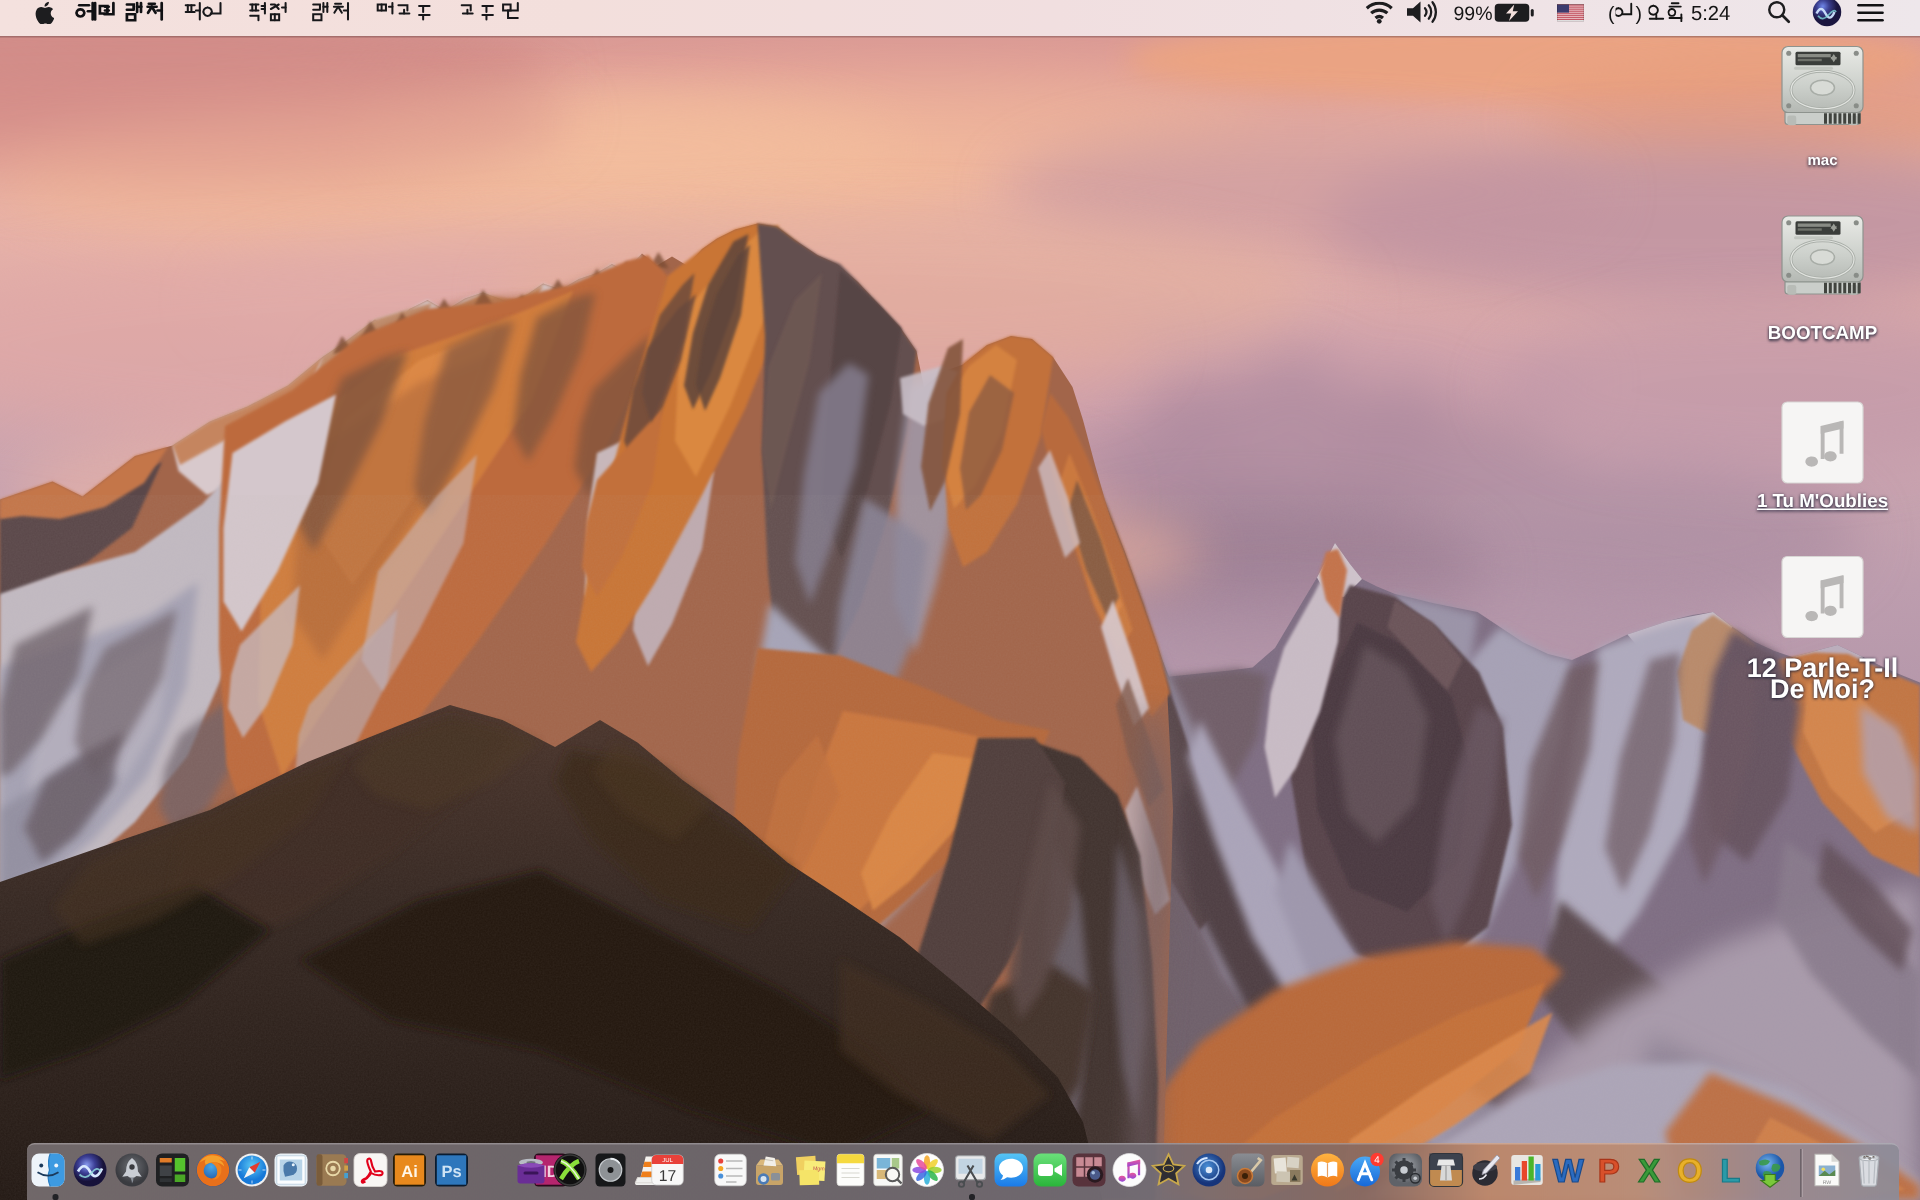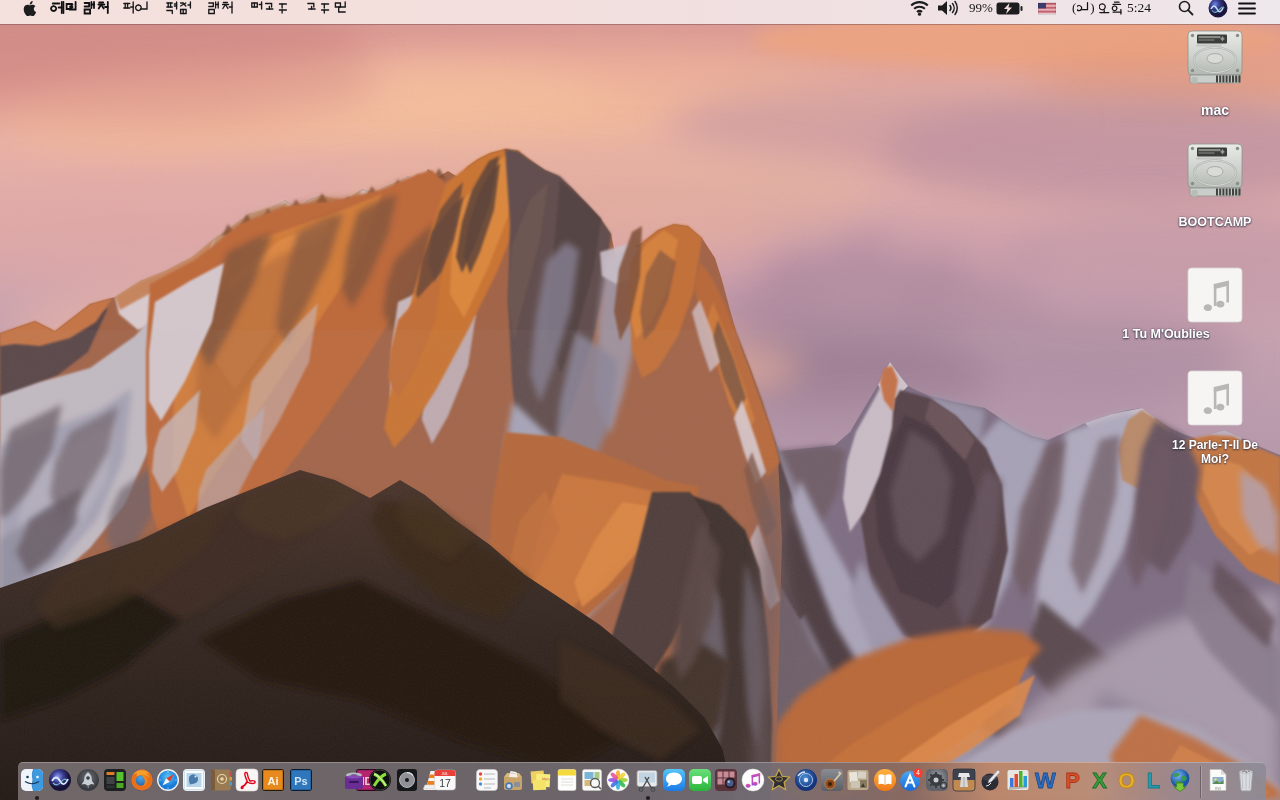--- a/index.html
+++ b/index.html
@@ -2,21 +2,21 @@
 <html><head>
 <meta charset="utf-8">
 <style>
   html,body{margin:0;padding:0;}
   body{width:1280px;height:800px;overflow:hidden;font-family:"Liberation Sans",sans-serif;}
   #screen{position:relative;width:1280px;height:800px;overflow:hidden;background:#b292a6;}
   #wall{position:absolute;left:0;top:0;}
   #menubar{position:absolute;left:0;top:0;width:1280px;height:24px;
     background:linear-gradient(90deg,#f4e1de 0%,#f3dfdc 30%,#f1dfe0 55%,#efe3e6 80%,#eee7eb 100%);
     box-shadow:0 1px 0 rgba(110,70,70,.45);z-index:20;}
-  .micon{position:absolute;top:0;height:16px;display:flex;align-items:center;font-family:Liberation Serif, serif;}
+  .micon{position:absolute;top:0;height:16px;display:flex;align-items:center;}
   .mlabel{position:absolute;color:#141414;white-space:nowrap;}
   .dlabel{position:absolute;color:#fff;font-weight:bold;font-size:12px;text-align:center;
     text-shadow:0 1px 2px rgba(40,40,60,.85), 0 0 2px rgba(40,40,60,.6);z-index:10;}
   .dicon{position:absolute;z-index:10;}
   #dock{position:absolute;left:18px;top:762px;width:1248px;height:38px;border-radius:5px 5px 0 0;
     background:linear-gradient(90deg,rgba(117,108,110,.94) 0%,rgba(112,105,110,.94) 40%,rgba(116,109,117,.94) 60%,rgba(138,105,95,.94) 72%,rgba(188,133,103,.94) 78%,rgba(186,139,115,.94) 86%,rgba(152,136,146,.94) 93%,rgba(141,139,151,.94) 100%);
     border-top:1px solid rgba(255,255,255,.25);z-index:30;}
   .dk{position:absolute;top:5px;width:24px;height:24px;}
 </style>
 </head>
@@ -524,21 +524,21 @@
           <rect x="31.0" y="45.5" width="2" height="7"></rect>
           <rect x="34.2" y="45.5" width="2" height="7"></rect>
           <rect x="37.4" y="45.5" width="2" height="7"></rect>
           <rect x="40.6" y="45.5" width="2" height="7"></rect>
           <rect x="43.8" y="45.5" width="2" height="7"></rect>
           <rect x="47.0" y="45.5" width="2" height="7"></rect>
           <rect x="50.2" y="45.5" width="2" height="7"></rect>
           <rect x="53.4" y="45.5" width="2" height="7"></rect>
         </g>
 </svg></div>
-<div class="dlabel" style="left:1165px;top:102px;width:100px;font-size:14px;">mac</div>
+<div class="dlabel" style="left:1165px;top:102px;width:100px;font-size:10px;">mac</div>
 <div class="dicon" style="left:1185px;top:143px;"><svg width="60" height="58" viewBox="0 0 60 58">
 <defs>
           <linearGradient id="drv143" x1="0" y1="0" x2="0" y2="1">
             <stop offset="0%" stop-color="#e9eae6"></stop>
             <stop offset="60%" stop-color="#ccd0cb"></stop>
             <stop offset="100%" stop-color="#b4b8b3"></stop>
           </linearGradient>  
           <filter id="grain">
             <feTurbulence type="fractalNoise" baseFrequency="0.9" numOctaves="2" result="n"></feTurbulence>
             <feColorMatrix in="n" type="matrix" values="0 0 0 0 0.5  0 0 0 0 0.45  0 0 0 0 0.42  0 0 0 0.55 0"></feColorMatrix>
@@ -576,32 +576,32 @@
 <div class="dicon" style="left:1187px;top:267px;"><svg width="56" height="56" viewBox="0 0 56 56">
 <rect x="1" y="1" width="54" height="54" rx="3.5" fill="#f6f5f4" stroke="#d8d6d4" stroke-width="0.8"></rect>
 <g fill="#b9b7b6">
           <path d="M24,38.5 a4.2,3.4 0 1 0 0.1,0.1 z"></path>
           <path d="M36.5,35 a4.2,3.4 0 1 0 0.1,0.1 z"></path>
           <rect x="26.8" y="17" width="2.6" height="22"></rect>
           <rect x="39.4" y="14" width="2.6" height="21.5"></rect>
           <path d="M26.8,17 l15.2,-3.6 v5.2 l-15.2,3.6 z"></path>
         </g>
 </svg></div>
-<div class="dlabel" style="left:1106px;top:327px;width:120px;font-size:12.5px;">1 Tu M'Oublies</div>
+<div class="dlabel" style="left:1155px;top:327px;width:120px;font-size:12.5px;text-decoration:underline;">1 Tu M'Oublies</div>
 <div class="dicon" style="left:1187px;top:370px;"><svg width="56" height="56" viewBox="0 0 56 56">
 <rect x="1" y="1" width="54" height="54" rx="3.5" fill="#f6f5f4" stroke="#d8d6d4" stroke-width="0.8"></rect>
 <g fill="#b9b7b6">
           <path d="M24,38.5 a4.2,3.4 0 1 0 0.1,0.1 z"></path>
           <path d="M36.5,35 a4.2,3.4 0 1 0 0.1,0.1 z"></path>
           <rect x="26.8" y="17" width="2.6" height="22"></rect>
           <rect x="39.4" y="14" width="2.6" height="21.5"></rect>
           <path d="M26.8,17 l15.2,-3.6 v5.2 l-15.2,3.6 z"></path>
         </g>
 </svg></div>
-<div class="dlabel" style="left:1157px;top:439px;width:116px;font-size:12px;line-height:13.5px;">12 Parle-T-Il De Moi?</div>
+<div class="dlabel" style="left:1157px;top:439px;width:116px;font-size:18px;line-height:13.5px;">12 Parle-T-Il De Moi?</div>
 <div id="dock">
 <div class="dk" style="left:2.0px;top:5px;width:24px;height:24px;"><svg width="24" height="24" viewBox="0 0 24 24">
           <rect x="1" y="1" width="22" height="22" rx="5" fill="#eef4fa"></rect>
           <path d="M13.5,1 h4.5 a5,5 0 0 1 5,5 v12 a5,5 0 0 1 -5,5 h-4.5 q-2.5,-6 -0.5,-11 q-1.5,-6 0.5,-11 z" fill="#3d9ae1"></path>
           <path d="M13.5,1 q-2,5 -0.5,11 q-2,5 0.5,11" fill="none" stroke="#2a7ec2" stroke-width="0.8"></path>
           <circle cx="7.5" cy="9" r="1.3" fill="#1b3a5c"></circle>
           <circle cx="17.5" cy="9" r="1.3" fill="#f0f6fc"></circle>
           <path d="M5,13.5 q7,4.5 14,0" fill="none" stroke="#1b3a5c" stroke-width="1.2"></path>
         </svg></div>
 <div class="dk" style="left:30.0px;top:5px;width:24px;height:24px;"><svg width="24" height="24" viewBox="0 0 24 24">

